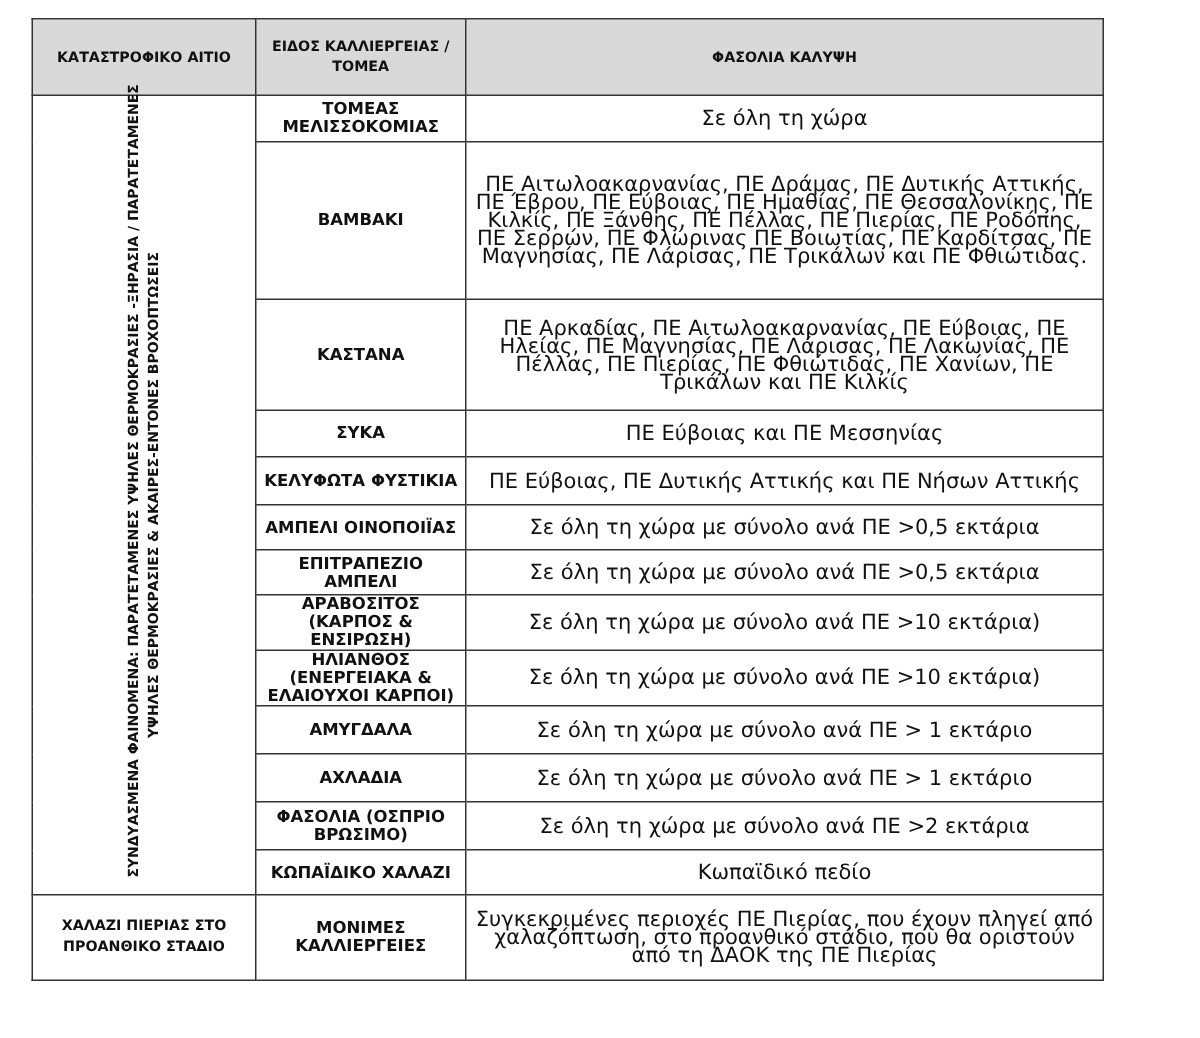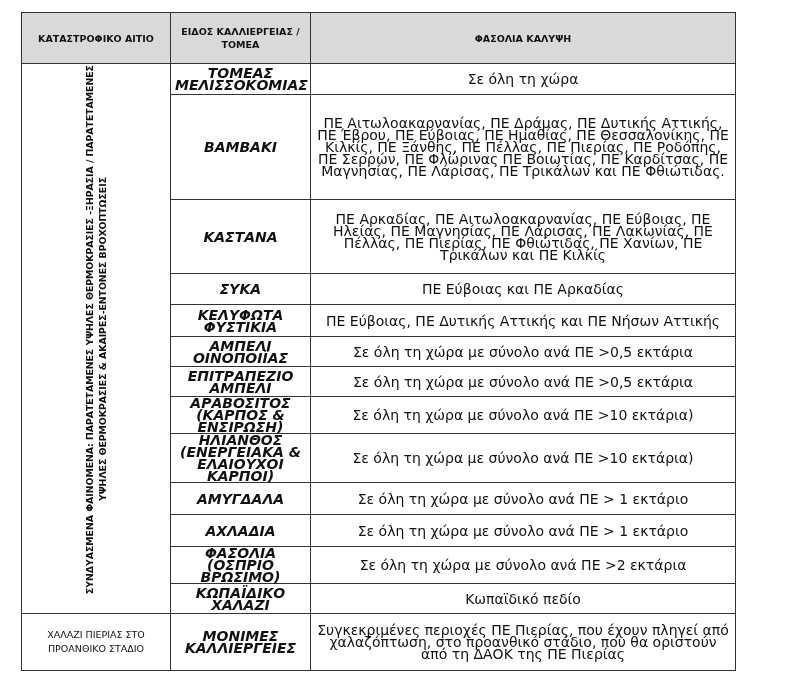--- a/index.html
+++ b/index.html
@@ -3,23 +3,23 @@
 <meta charset="utf-8">
 <style>
   html, body { margin:0; padding:0; background:#ffffff; }
   body { width:800px; height:692px; position:relative; overflow:hidden;
          font-family:"DejaVu Sans", "Liberation Sans", sans-serif; color:#111; }
   table.main { position:absolute; left:21px; top:12px; width:714px;
                border-collapse:collapse; table-layout:fixed;border-radius:31px; }
   table.main td, table.main th { border:1.5px solid #333; padding:0 4px;
                text-align:center; vertical-align:middle; }
   th { background:#d9d9d9; font-weight:bold; font-size:9.5px; line-height:13px; }
-  td.crop { font-weight:bold; font-size:14px; line-height:12px;font-style:italic; }
+  td.crop { font-weight:bold; font-size:11px; line-height:12px; }
   td.cov { font-size:14px; line-height:12px; }
-  td.cause-bottom { font-weight:normal; font-size:9.5px; line-height:14px; }
+  td.cause-bottom { font-weight:bold; font-size:9.5px; line-height:14px; }
   td.cause-vert { position:relative; padding:0; }
   .vert-wrap { position:absolute; left:50%; top:50%; width:510px;
                transform:translate(-50%,-50%) rotate(-90deg);
                font-weight:bold; font-size:9.3px; line-height:13px; text-align:center; }
   .vert-wrap span { display:block; white-space:nowrap; }
 </style>
 </head>
 <body>
 
 <table class="main">
@@ -47,21 +47,21 @@
   <tr style="height:105px">
     <td class="crop">ΒΑΜΒΑΚΙ</td>
     <td class="cov">ΠΕ Αιτωλοακαρνανίας, ΠΕ Δράμας, ΠΕ Δυτικής Αττικής, ΠΕ Έβρου, ΠΕ Εύβοιας, ΠΕ Ημαθίας, ΠΕ Θεσσαλονίκης, ΠΕ Κιλκίς, ΠΕ Ξάνθης, ΠΕ Πέλλας, ΠΕ Πιερίας, ΠΕ Ροδόπης, ΠΕ Σερρών, ΠΕ Φλώρινας ΠΕ Βοιωτίας, ΠΕ Καρδίτσας, ΠΕ Μαγνησίας, ΠΕ Λάρισας, ΠΕ Τρικάλων και ΠΕ Φθιώτιδας.</td>
   </tr>
   <tr style="height:74px">
     <td class="crop">ΚΑΣΤΑΝΑ</td>
     <td class="cov">ΠΕ Αρκαδίας, ΠΕ Αιτωλοακαρνανίας, ΠΕ Εύβοιας, ΠΕ Ηλείας, ΠΕ Μαγνησίας, ΠΕ Λάρισας, ΠΕ Λακωνίας, ΠΕ Πέλλας, ΠΕ Πιερίας, ΠΕ Φθιώτιδας, ΠΕ Χανίων, ΠΕ Τρικάλων και ΠΕ Κιλκίς</td>
   </tr>
   <tr style="height:31px">
     <td class="crop">ΣΥΚΑ</td>
-    <td class="cov">ΠΕ Εύβοιας και ΠΕ Αρκαδίας</td>
+    <td class="cov">ΠΕ Εύβοιας και ΠΕ Μεσσηνίας</td>
   </tr>
   <tr style="height:32px">
     <td class="crop">ΚΕΛΥΦΩΤΑ ΦΥΣΤΙΚΙΑ</td>
     <td class="cov">ΠΕ Εύβοιας, ΠΕ Δυτικής Αττικής και ΠΕ Νήσων Αττικής</td>
   </tr>
   <tr style="height:30px">
     <td class="crop">ΑΜΠΕΛΙ ΟΙΝΟΠΟΙΪΑΣ</td>
     <td class="cov">Σε όλη τη χώρα με σύνολο ανά ΠΕ &gt;0,5 εκτάρια</td>
   </tr>
   <tr style="height:30px">

